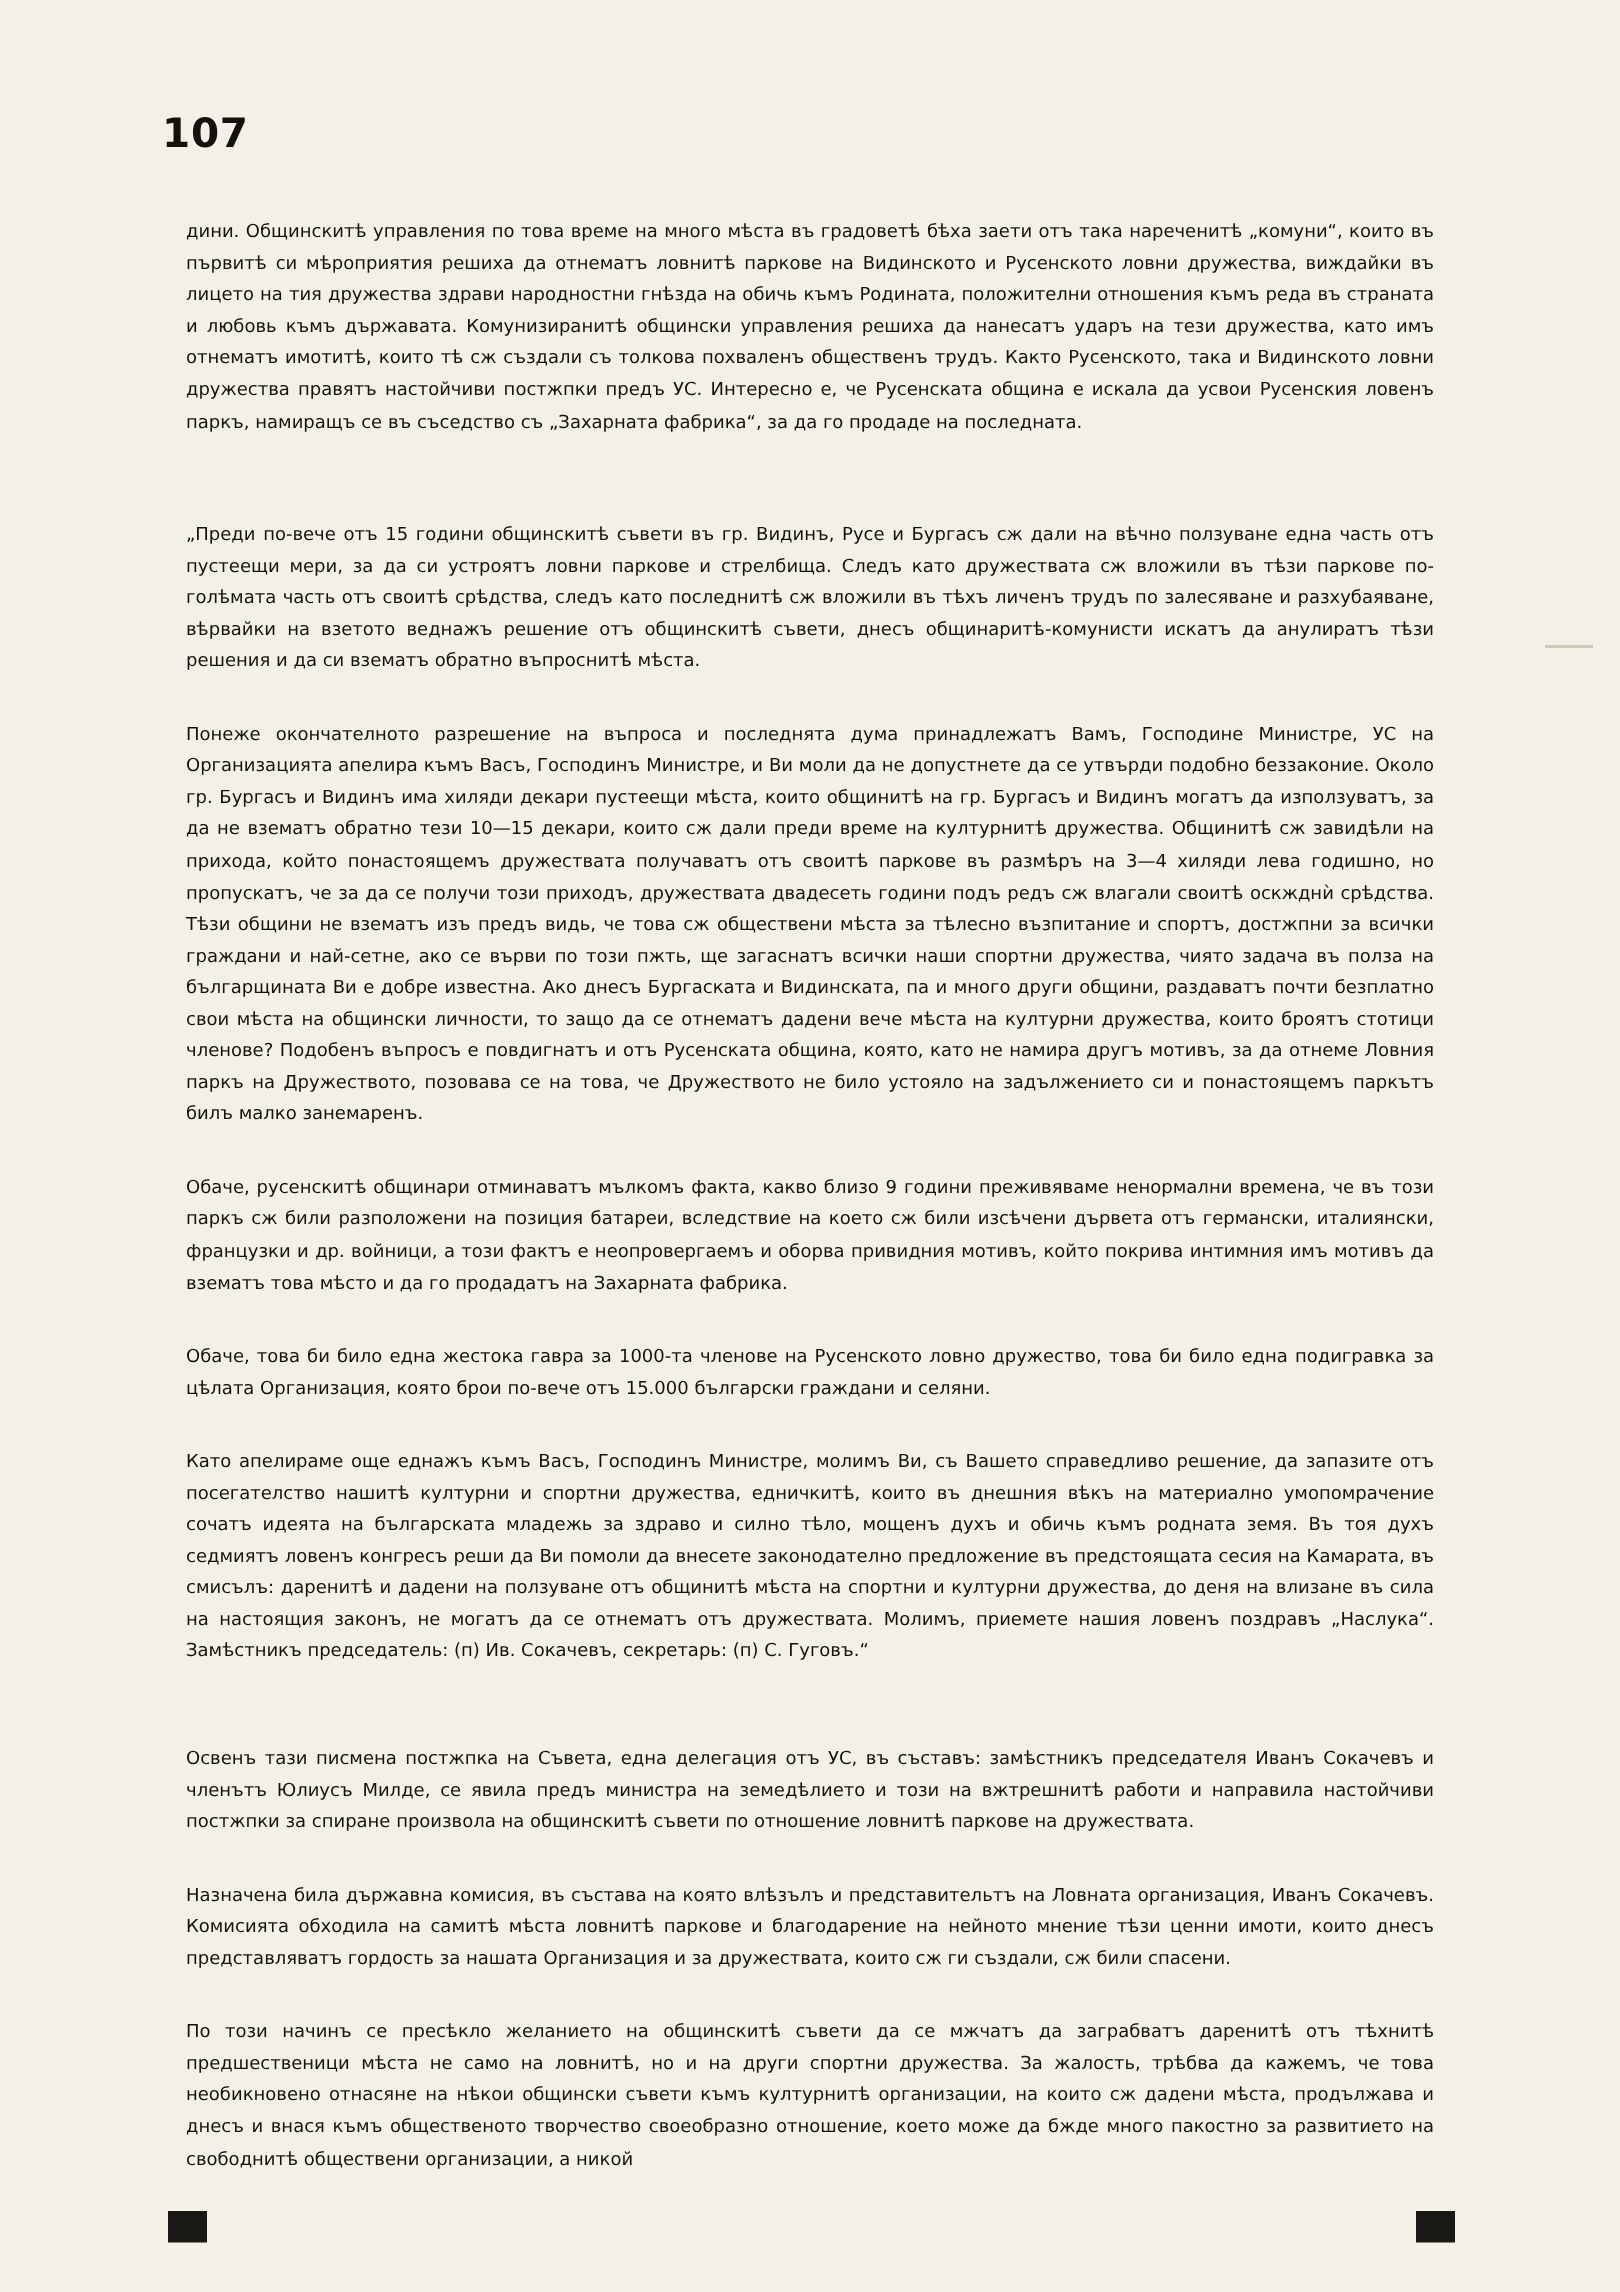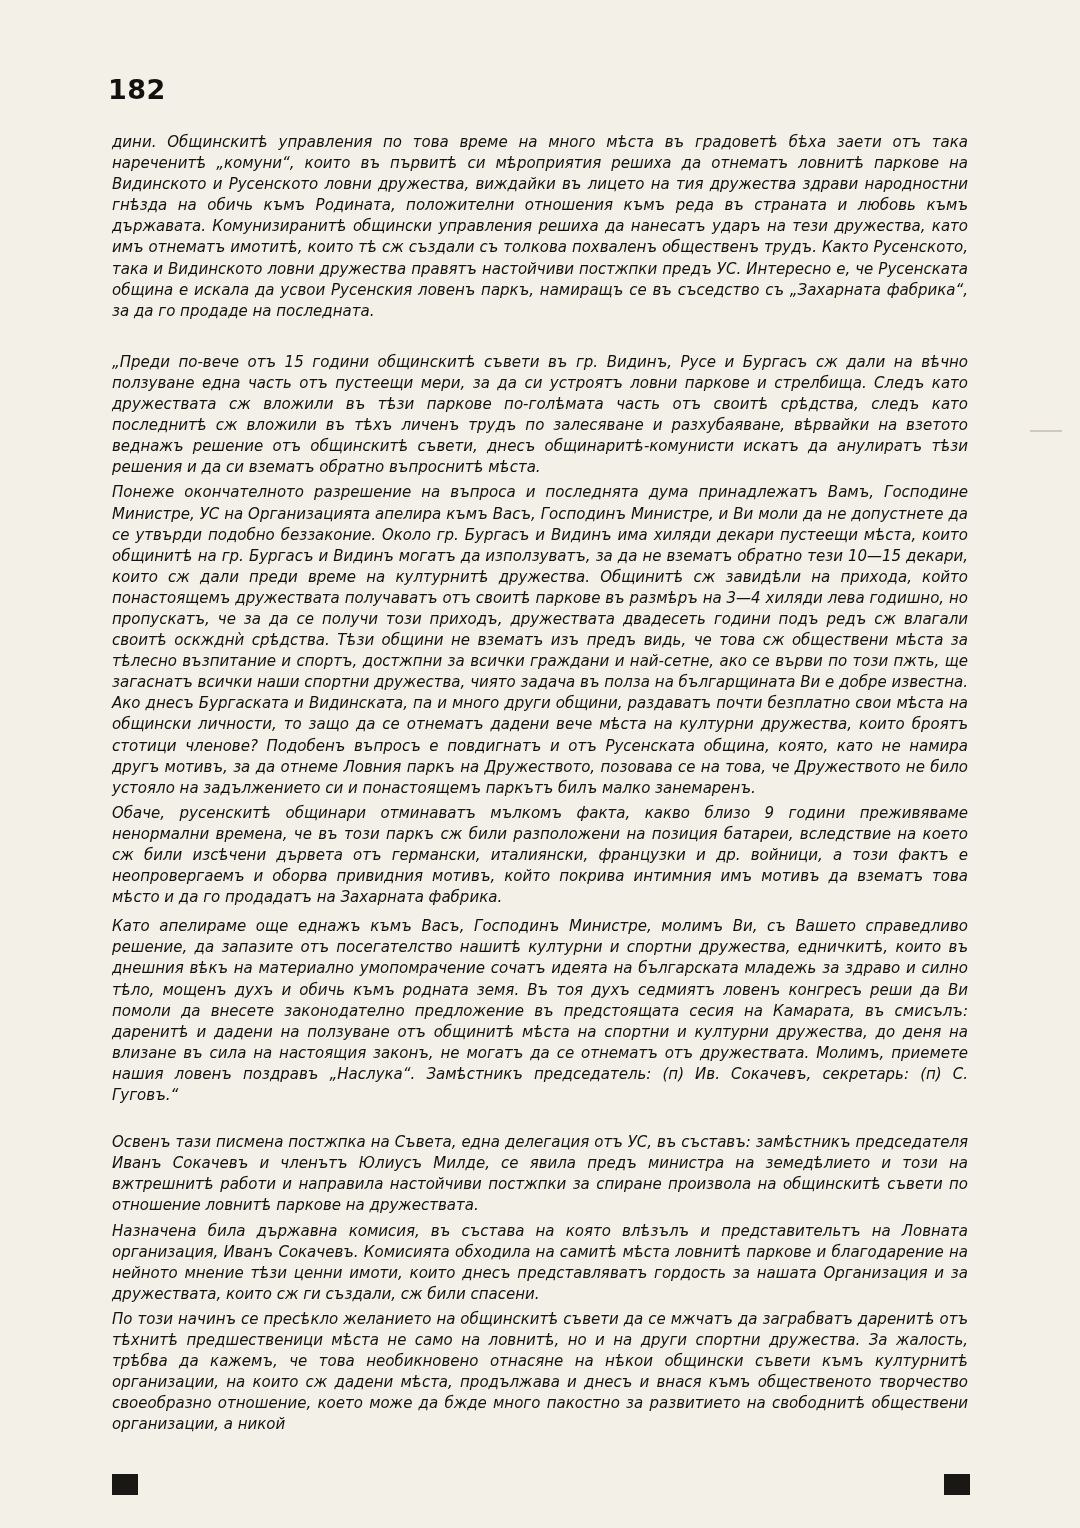--- a/index.html
+++ b/index.html
@@ -33,27 +33,26 @@
     color: #13110d;
   }
   .content {
     position: absolute;
     left: 112px;
     top: 132px;
     width: 856px;
   }
   .para {
     font-family: "DejaVu Sans", sans-serif;
-    font-size: 15px;
+    font-size: 12px;
     line-height: 21.1px;
     text-align: justify;
     color: #14120e;
-    margin: 0;
+    margin: 12px;
     text-indent: 0;
-    font-style: italic;
     -webkit-font-smoothing: antialiased;
   }
   .gap-lg { height: 26px; }
   .gap-sm { height: 4px; }
 
   .marker {
     position: absolute;
     width: 26px;
     height: 21px;
     background: #1a1815;
@@ -68,37 +67,38 @@
     width: 32px;
     height: 2px;
     background: #cfc9bb;
   }
 </style>
 </head>
 <body>
 
 <div class="page">
 
-  <div class="page-number">182</div>
+  <div class="page-number">107</div>
 
   <div class="edge-tick"></div>
 
   <div class="content">
 
     <p class="para">дини. Общинскитѣ управления по това време на много мѣста въ градоветѣ бѣха заети отъ така нареченитѣ „комуни“, които въ първитѣ си мѣроприятия решиха да отнематъ ловнитѣ паркове на Видинското и Русенското ловни дружества, виждайки въ лицето на тия дружества здрави народностни гнѣзда на обичь къмъ Родината, положителни отношения къмъ реда въ страната и любовь къмъ държавата. Комунизиранитѣ общински управления решиха да нанесатъ ударъ на тези дружества, като имъ отнематъ имотитѣ, които тѣ сж създали съ толкова похваленъ общественъ трудъ. Както Русенското, така и Видинското ловни дружества правятъ настойчиви постжпки предъ УС. Интересно е, че Русенската община е искала да усвои Русенския ловенъ паркъ, намиращъ се въ съседство съ „Захарната фабрика“, за да го продаде на последната.</p>
     <div class="gap-sm"></div>
 
     <div class="gap-lg"></div>
 
     <p class="para">„Преди по-вече отъ 15 години общинскитѣ съвети въ гр. Видинъ, Русе и Бургасъ сж дали на вѣчно ползуване една часть отъ пустеещи мери, за да си устроятъ ловни паркове и стрелбища. Следъ като дружествата сж вложили въ тѣзи парковe по-голѣмата часть отъ своитѣ срѣдства, следъ като последнитѣ сж вложили въ тѣхъ личенъ трудъ по залесяване и разхубаяване, вѣрвайки на взетото веднажъ решение отъ общинскитѣ съвети, днесъ общинаритѣ-комунисти искатъ да анулиратъ тѣзи решения и да си взематъ обратно въпроснитѣ мѣста.</p>
     <div class="gap-sm"></div>
     <p class="para">Понеже окончателното разрешение на въпроса и последнята дума принадлежатъ Вамъ, Господине Министре, УС на Организацията апелира къмъ Васъ, Господинъ Министре, и Ви моли да не допустнете да се утвърди подобно беззаконие. Около гр. Бургасъ и Видинъ има хиляди декари пустеещи мѣста, които общинитѣ на гр. Бургасъ и Видинъ могатъ да използуватъ, за да не взематъ обратно тези 10—15 декари, които сж дали преди време на културнитѣ дружества. Общинитѣ сж завидѣли на прихода, който понастоящемъ дружествата получаватъ отъ своитѣ паркове въ размѣръ на 3—4 хиляди лева годишно, но пропускатъ, че за да се получи този приходъ, дружествата двадесеть години подъ редъ сж влагали своитѣ оскжднѝ срѣдства. Тѣзи общини не взематъ изъ предъ видь, че това сж обществени мѣста за тѣлесно възпитание и спортъ, достжпни за всички граждани и най-сетне, ако се върви по този пжть, ще загаснатъ всички наши спортни дружества, чиято задача въ полза на българщината Ви е добре известна. Ако днесъ Бургаската и Видинската, па и много други общини, раздаватъ почти безплатно свои мѣста на общински личности, то защо да се отнематъ дадени вече мѣста на културни дружества, които броятъ стотици членове? Подобенъ въпросъ е повдигнатъ и отъ Русенската община, която, като не намира другъ мотивъ, за да отнеме Ловния паркъ на Дружеството, позовава се на това, че Дружеството не било устояло на задължението си и понастоящемъ паркътъ билъ малко занемаренъ.</p>
     <div class="gap-sm"></div>
     <p class="para">Обаче, русенскитѣ общинари отминаватъ мълкомъ факта, какво близо 9 години преживявaме ненормални времена, че въ този паркъ сж били разположени на позиция батареи, вследствие на което сж били изсѣчени дървета отъ германски, италиянски, французки и др. войници, а този фактъ е неопровергаемъ и обоpва привидния мотивъ, който покрива интимния имъ мотивъ да взематъ това мѣсто и да го продадатъ на Захарната фабрика.</p>
     <div class="gap-sm"></div>
+    <p class="para">Обаче, това би било една жестока гавра за 1000-та членове на Русенското ловно дружество, това би било една подигравка за цѣлата Организация, която брои по-вече отъ 15.000 български граждани и селяни.</p>
     <div class="gap-sm"></div>
     <p class="para">Като апелираме още еднажъ къмъ Васъ, Господинъ Министре, молимъ Ви, съ Вашето справедливо решение, да запазите отъ посегателство нашитѣ културни и спортни дружества, едничкитѣ, които въ днешния вѣкъ на материално умопомрачение сочатъ идеята на българската младежь за здраво и силно тѣло, мощенъ духъ и обичь къмъ родната земя. Въ тоя духъ седмиятъ ловенъ конгресъ реши да Ви помоли да внесете законодателно предложение въ предстоящата сесия на Камарата, въ смисълъ: даренитѣ и дадени на ползуване отъ общинитѣ мѣста на спортни и културни дружества, до деня на влизане въ сила на настоящия законъ, не могатъ да се отнематъ отъ дружествата. Молимъ, приемете нашия ловенъ поздравъ „Наслука“. Замѣстникъ председатель: (п) Ив. Сокачевъ, секретарь: (п) С. Гуговъ.“</p>
 
     <div class="gap-lg"></div>
 
     <p class="para">Освенъ тази писмена постжпка на Съвета, една делегация отъ УС, въ съставъ: замѣстникъ председателя Иванъ Сокачевъ и членътъ Юлиусъ Милде, се явила предъ министра на земедѣлието и този на вжтрешнитѣ работи и направила настойчиви постжпки за спиране произвола на общинскитѣ съвети по отношение ловнитѣ паркове на дружествата.</p>
     <div class="gap-sm"></div>
     <p class="para">Назначена била държавна комисия, въ състава на която влѣзълъ и представительтъ на Ловната организация, Иванъ Сокачевъ. Комисията обходила на самитѣ мѣста ловнитѣ паркове и благодарение на нейното мнение тѣзи ценни имоти, които днесъ представляватъ гордость за нашата Организация и за дружествата, които сж ги създали, сж били спасени.</p>
     <div class="gap-sm"></div>
     <p class="para">По този начинъ се пресѣкло желанието на общинскитѣ съвети да се мжчатъ да заграбватъ даренитѣ отъ тѣхнитѣ предшественици мѣста не само на ловнитѣ, но и на други спортни дружества. За жалость, трѣбва да кажемъ, че това необикновено отнасяне на нѣкои общински съвети къмъ културнитѣ организации, на които сж дадени мѣста, продължава и днесъ и внася къмъ общественото творчество своеобразно отношение, което може да бжде много пакостно за развитието на свободнитѣ обществени организации, а никой</p>

